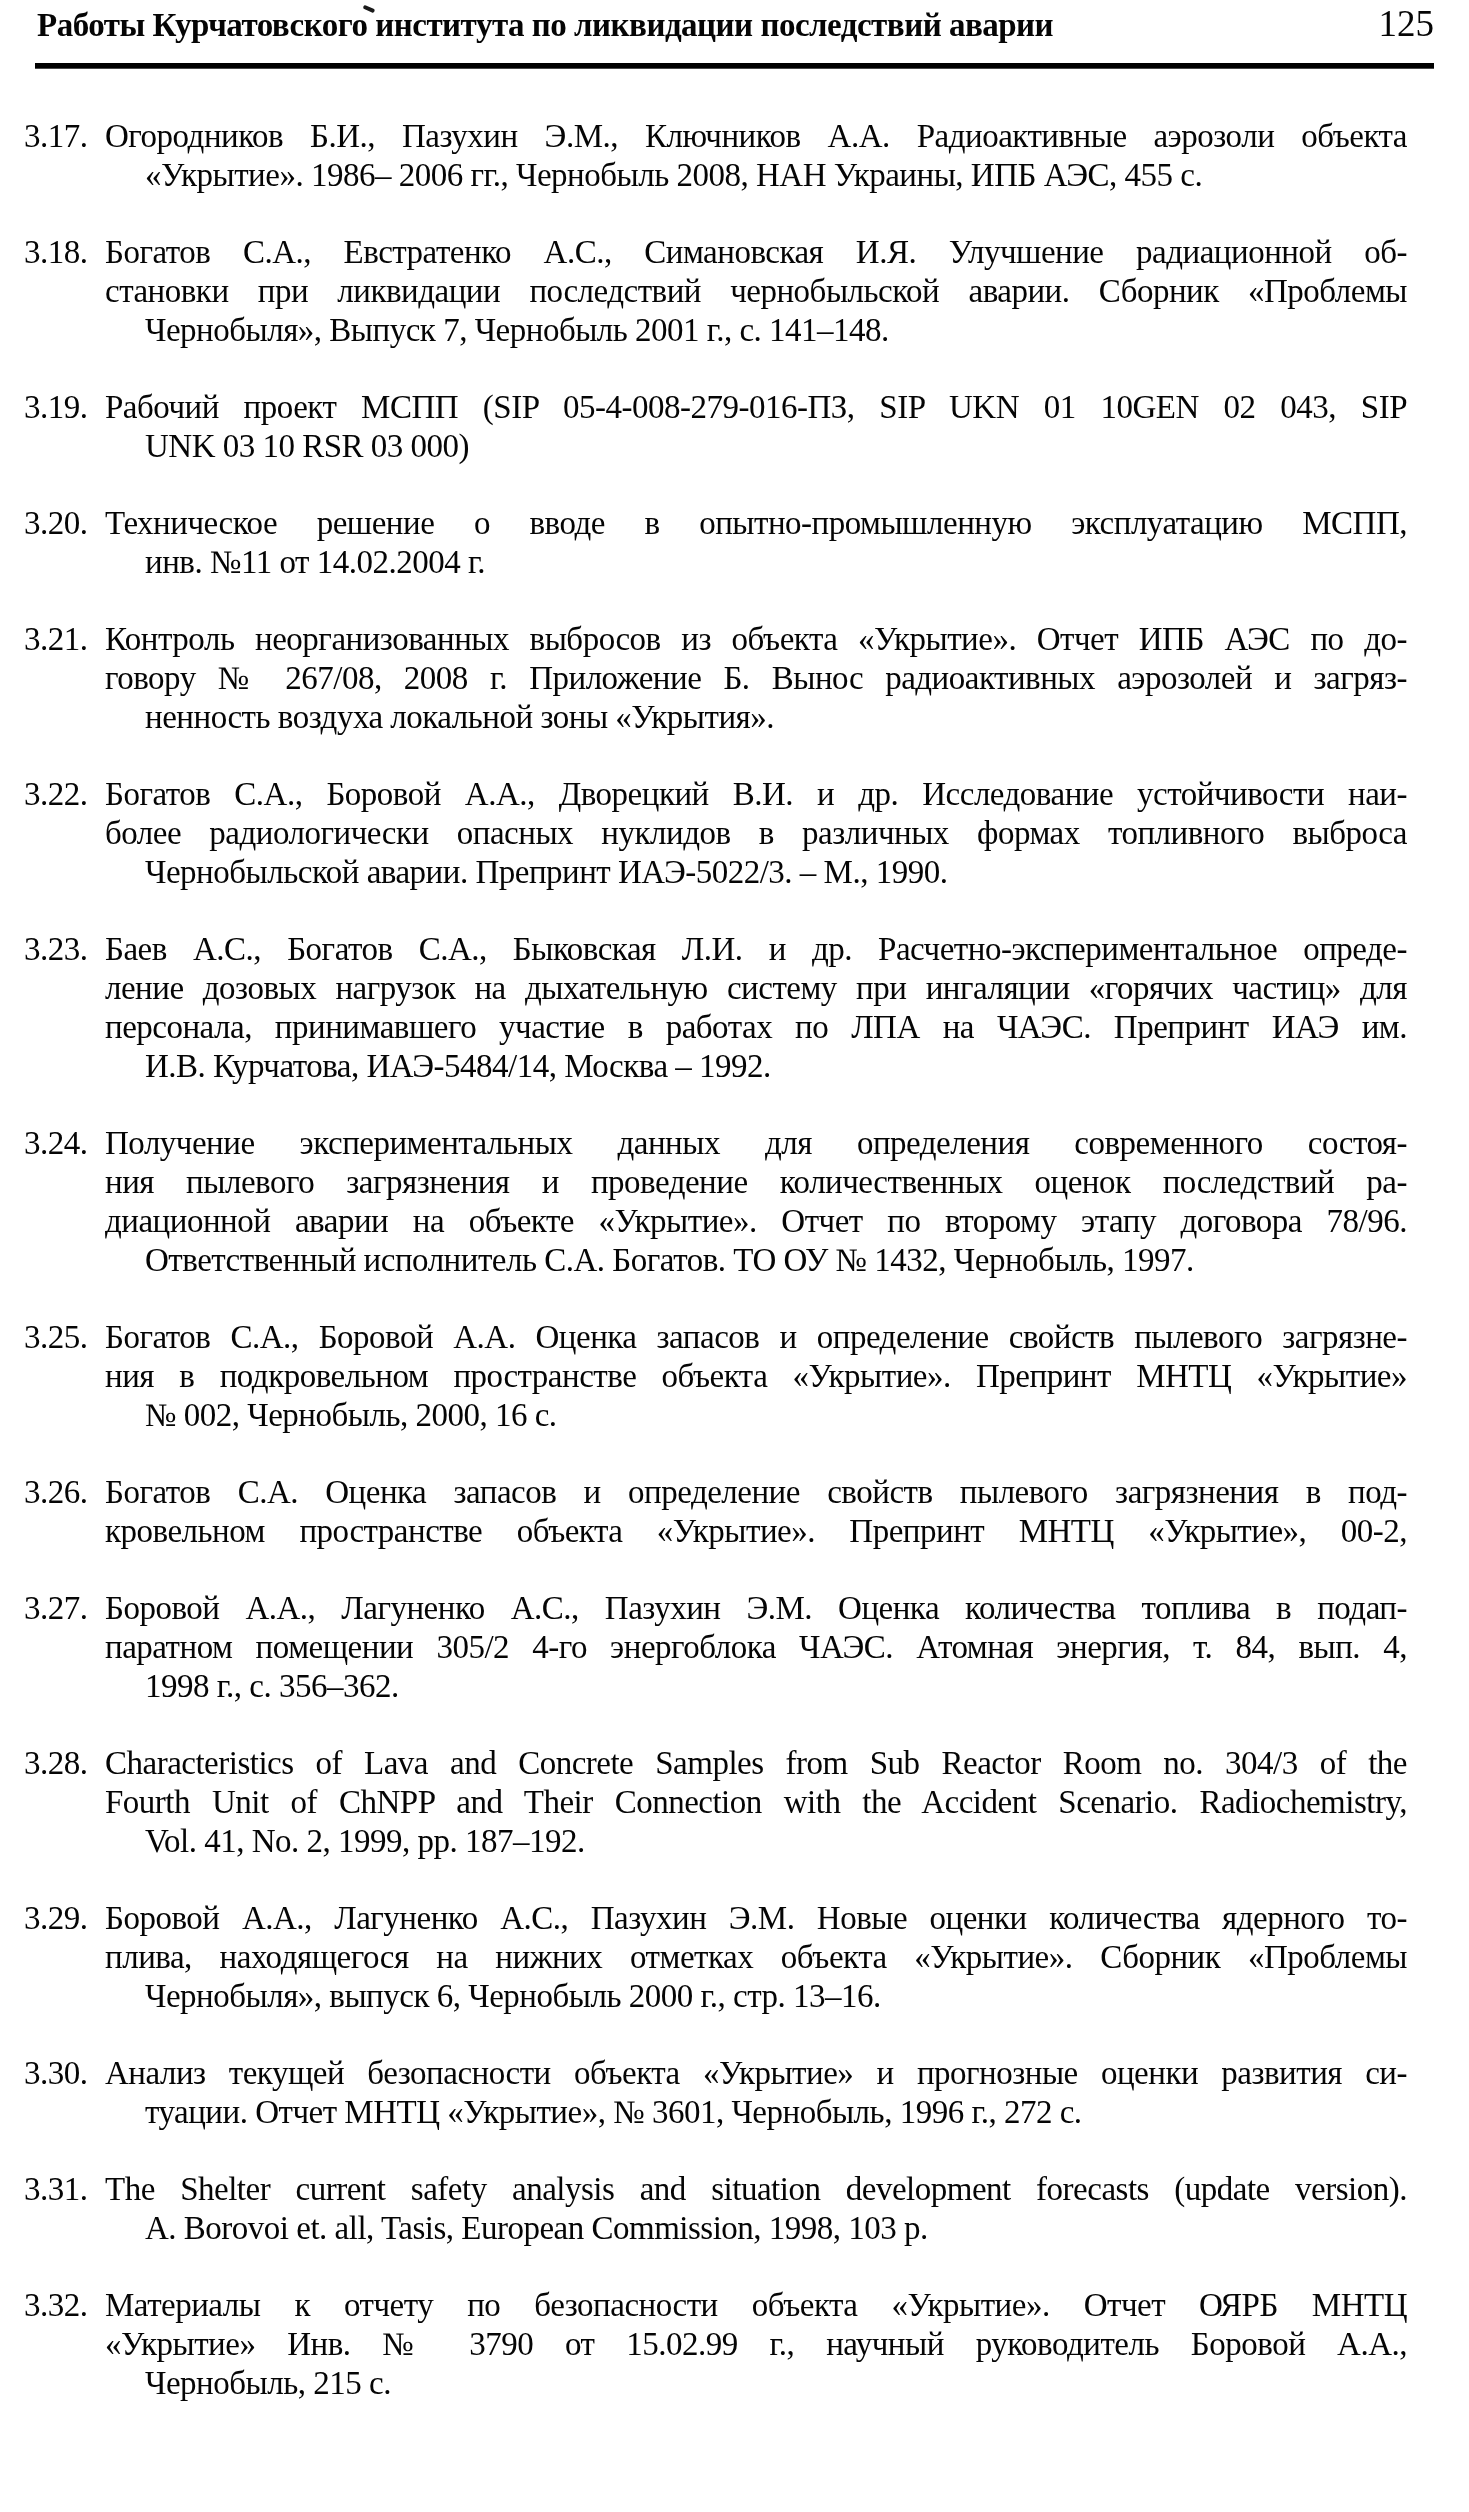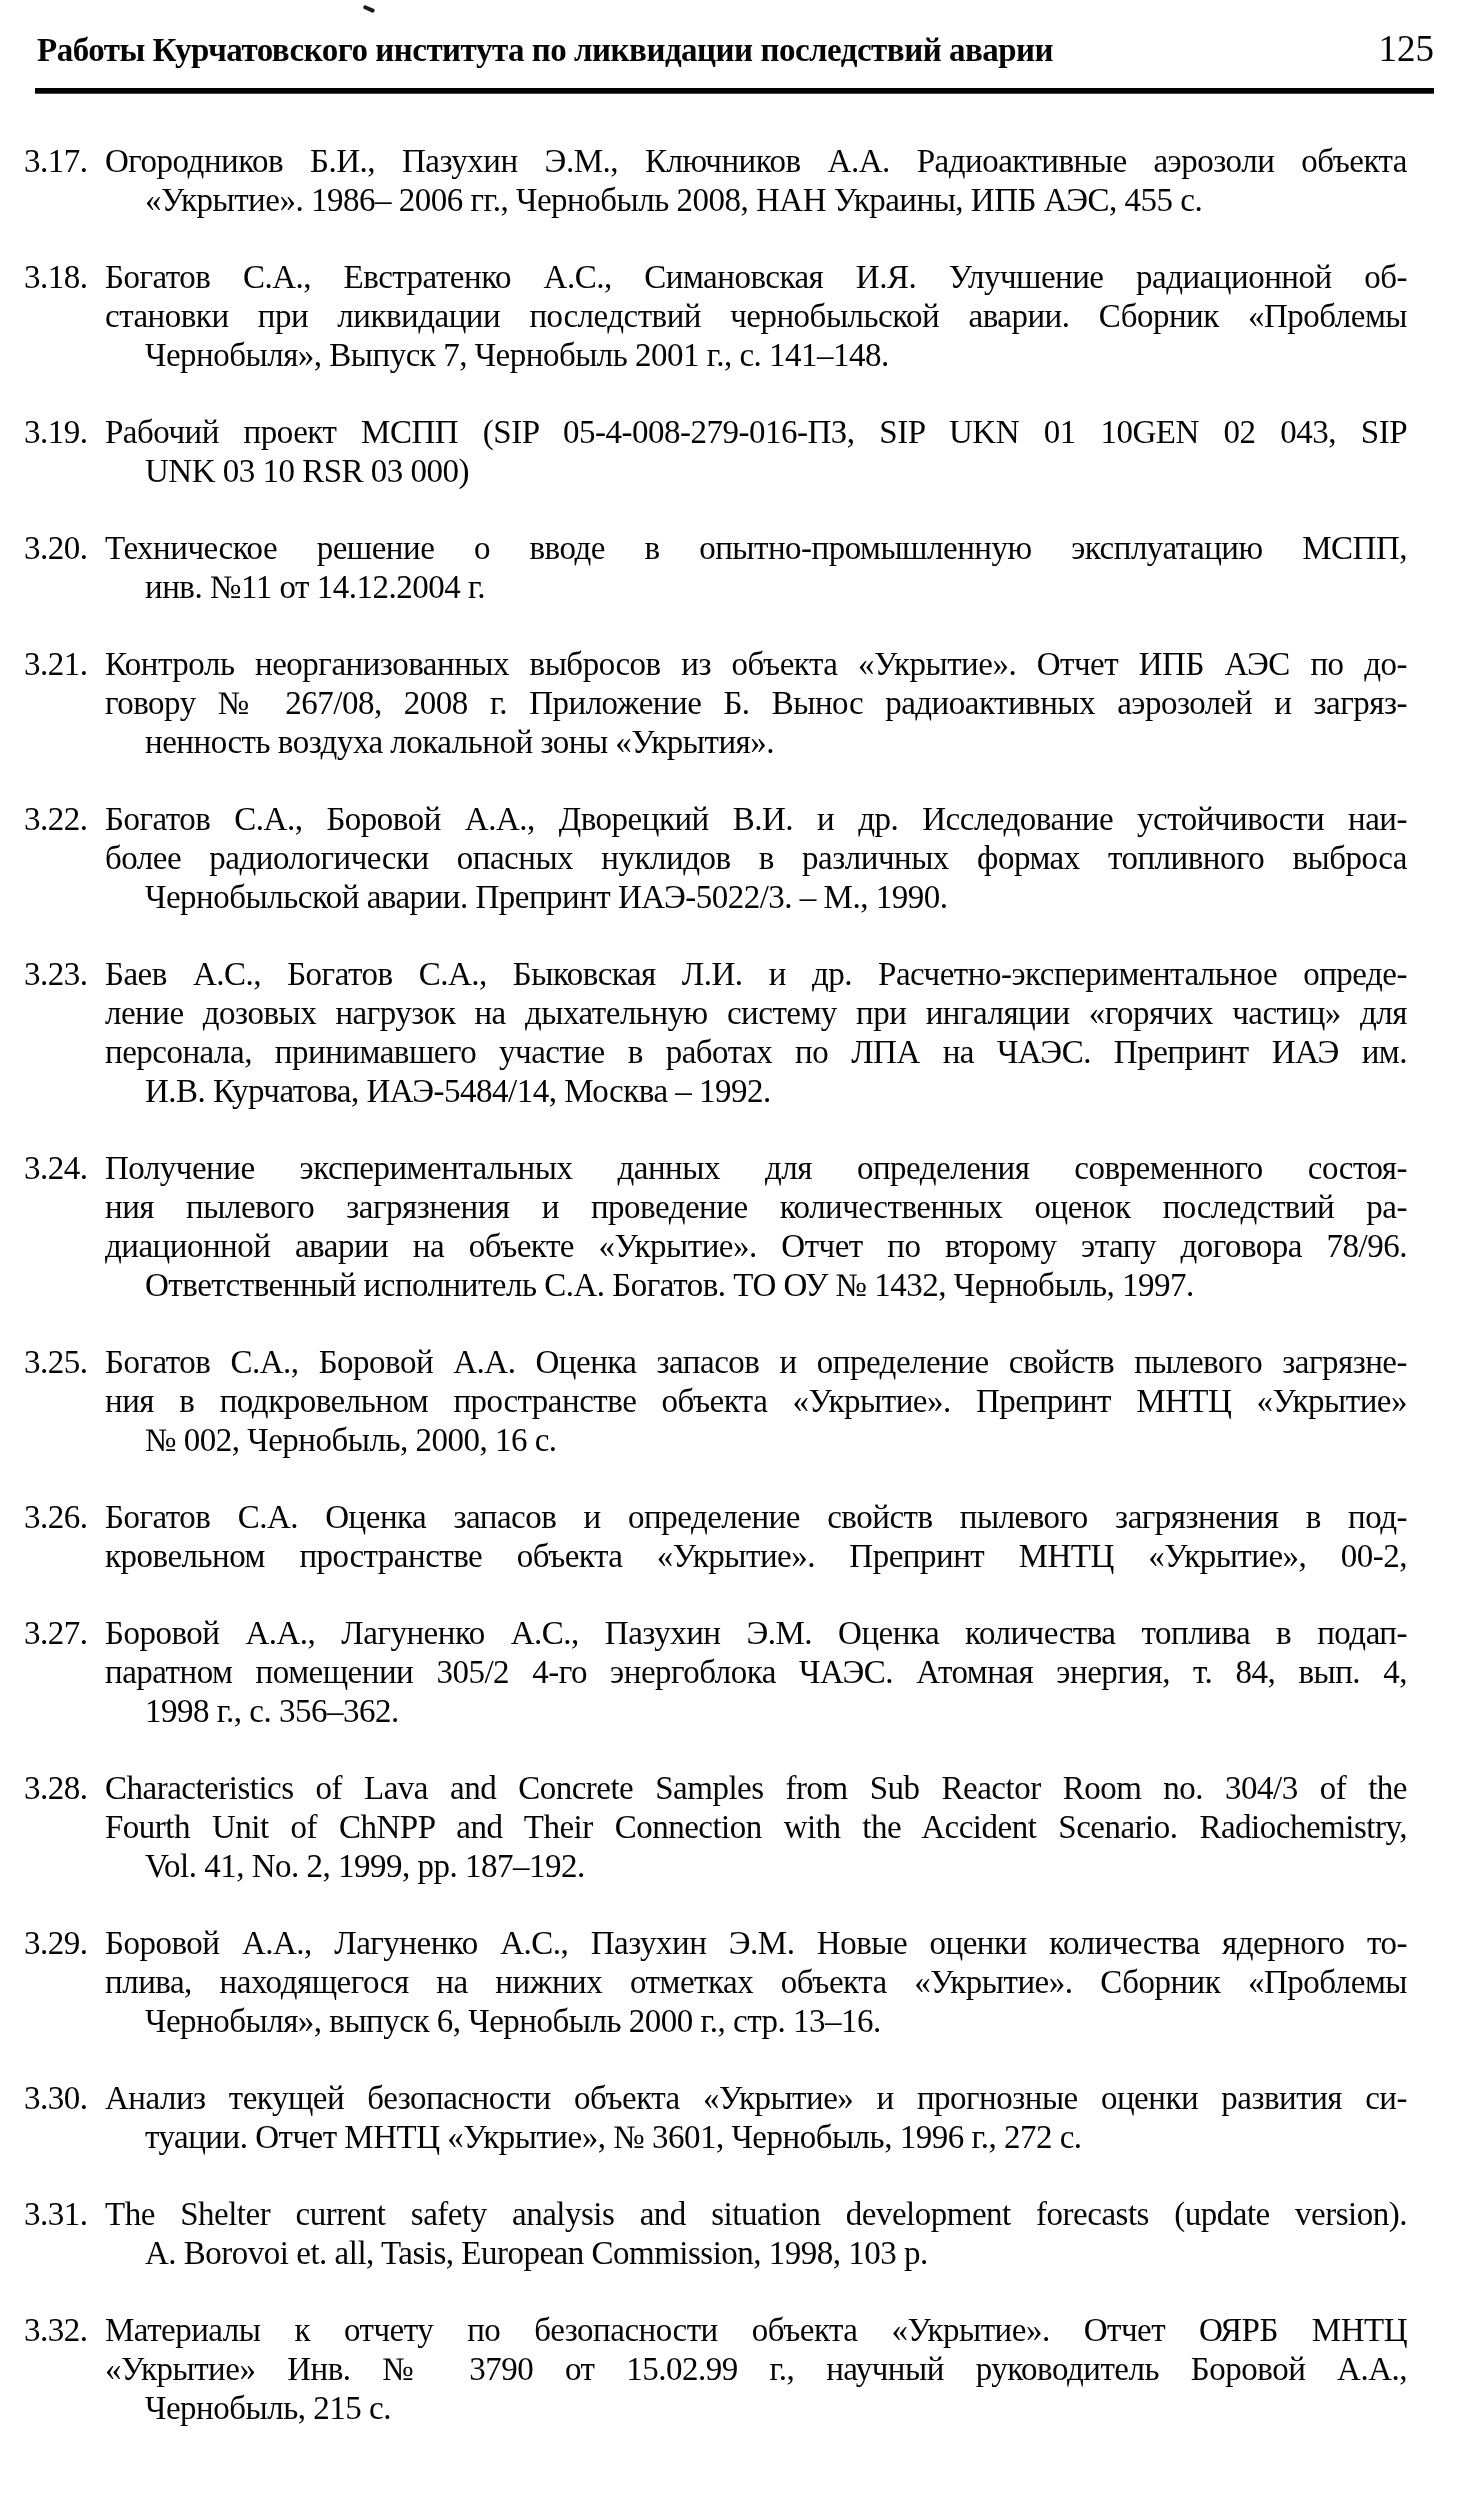--- a/index.html
+++ b/index.html
@@ -22,21 +22,21 @@
     width: 12px;
     height: 3.7px;
     background: #1a1a1a;
     border-radius: 1.8px;
     transform: rotate(24deg);
   }
   .page-header {
     display: flex;
     justify-content: space-between;
     align-items: baseline;
-    padding: 29px 35px 0 37px;
+    padding: 4px 35px 0 37px;
   }
   .page-title {
     font-size: 33px;
     font-weight: 700;
     line-height: 40px;
     letter-spacing: -0.5px;
     white-space: nowrap;
   }
   .page-number {
     font-size: 37px;
@@ -111,21 +111,21 @@
       <div class="ref-num">3.19.</div>
       <div class="ref-body">
         <div class="ref-line">Рабочий проект МСПП (SIP 05-4-008-279-016-ПЗ, SIP UKN 01 10GEN 02 043, SIP</div>
         <div class="ref-line last">UNK 03 10 RSR 03 000)</div>
       </div>
     </div>
     <div class="ref">
       <div class="ref-num">3.20.</div>
       <div class="ref-body">
         <div class="ref-line">Техническое решение о вводе в опытно-промышленную эксплуатацию МСПП,</div>
-        <div class="ref-line last">инв. №11 от 14.12.2004 г.</div>
+        <div class="ref-line last">инв. №11 от 14.02.2004 г.</div>
       </div>
     </div>
     <div class="ref">
       <div class="ref-num">3.21.</div>
       <div class="ref-body">
         <div class="ref-line">Контроль неорганизованных выбросов из объекта «Укрытие». Отчет ИПБ АЭС по до-</div>
         <div class="ref-line">говору № 267/08, 2008 г. Приложение Б. Вынос радиоактивных аэрозолей и загряз-</div>
         <div class="ref-line last">ненность воздуха локальной зоны «Укрытия».</div>
       </div>
     </div>

